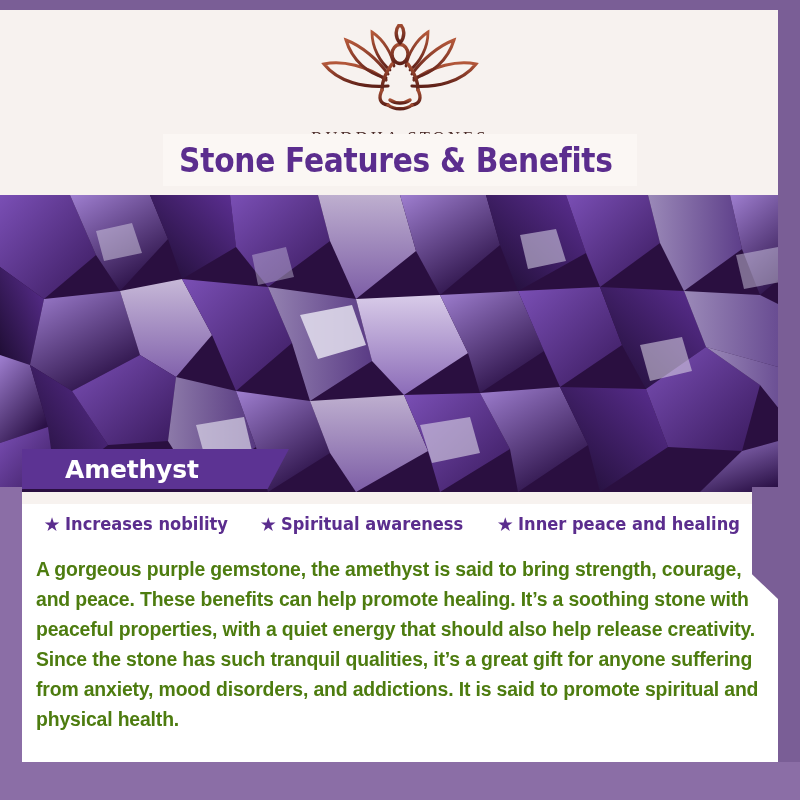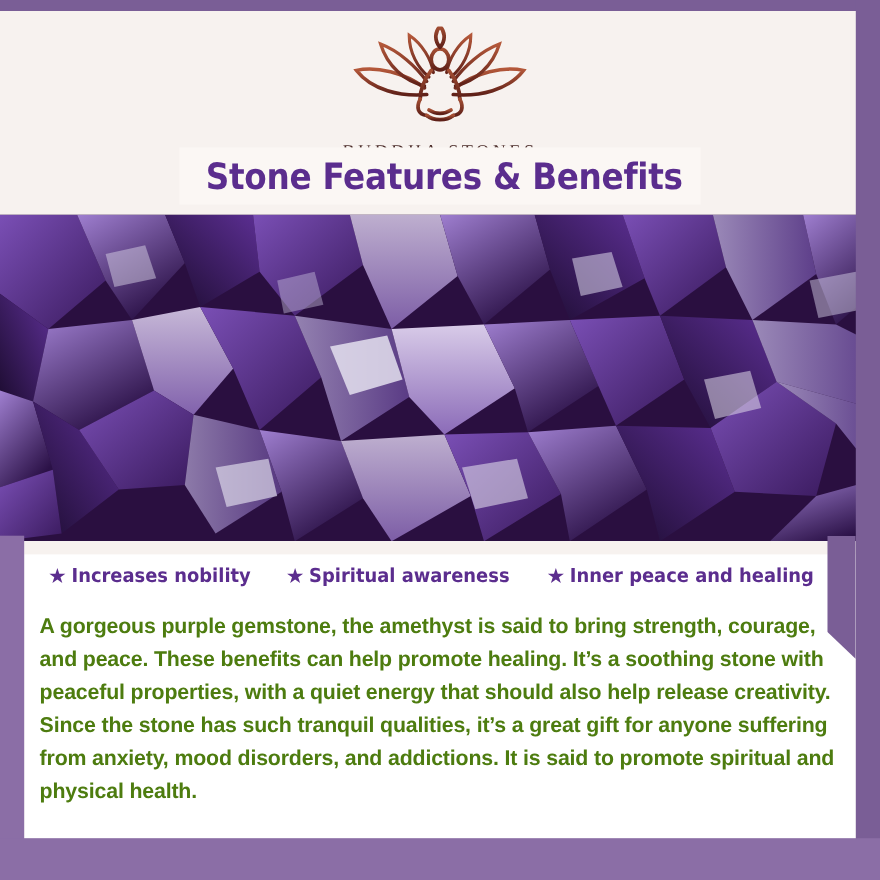--- a/index.html
+++ b/index.html
@@ -91,21 +91,21 @@
 
   .title-panel {
     position: absolute;
     left: 163px;
     top: 134px;
     width: 474px;
     height: 52px;
     background: #fbf7f4;
     display: flex;
     align-items: center;
-    justify-content: flex-start;
+    justify-content: flex-end;
     z-index: 3;
   }
   .title-text {
     font-family: "DejaVu Sans", sans-serif;
     font-weight: bold;
     font-size: 33px;
     color: #5b2d8e;
     letter-spacing: -0.3px;
     transform: scaleX(0.9);
     white-space: nowrap;
@@ -333,20 +333,23 @@
       <polygon points="420,230 470,222 480,258 432,268" fill="#ded9e9" opacity="0.6"></polygon>
       <polygon points="736,60 778,52 786,86 744,94" fill="#d0c9e2" opacity="0.5"></polygon>
       <polygon points="252,60 286,52 294,82 258,90" fill="#c6bddb" opacity="0.45"></polygon>
     </svg>
   </div>
 
   <div class="title-panel">
     <span class="title-text">Stone Features &amp; Benefits</span>
   </div>
 
+  <div class="name-banner">
+    <span class="name-text">Amethyst</span>
+  </div>
 
   <div class="content">
     <div class="content-top-tint"></div>
 
     <div class="benefits">
       <div class="benefit">
         <span class="star">★</span>
         <span class="label">Increases nobility</span>
       </div>
       <div class="benefit">

